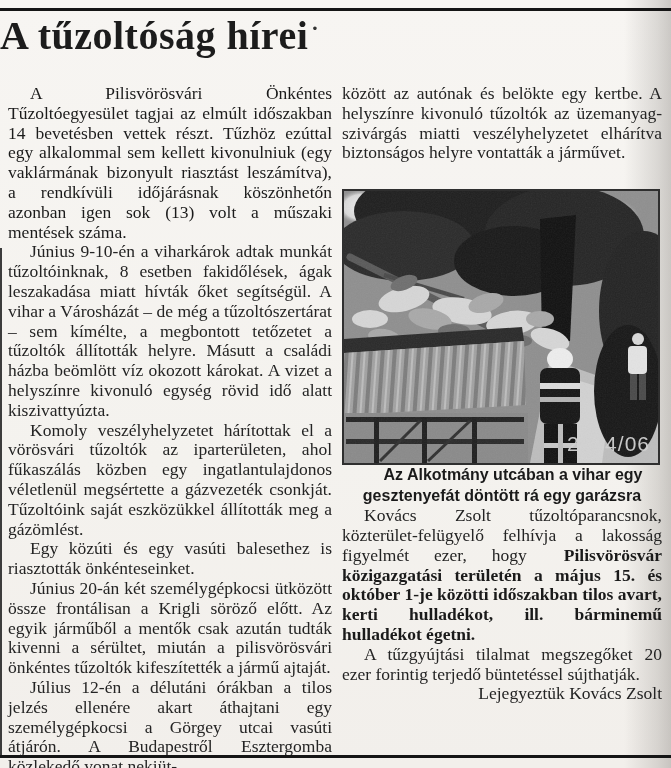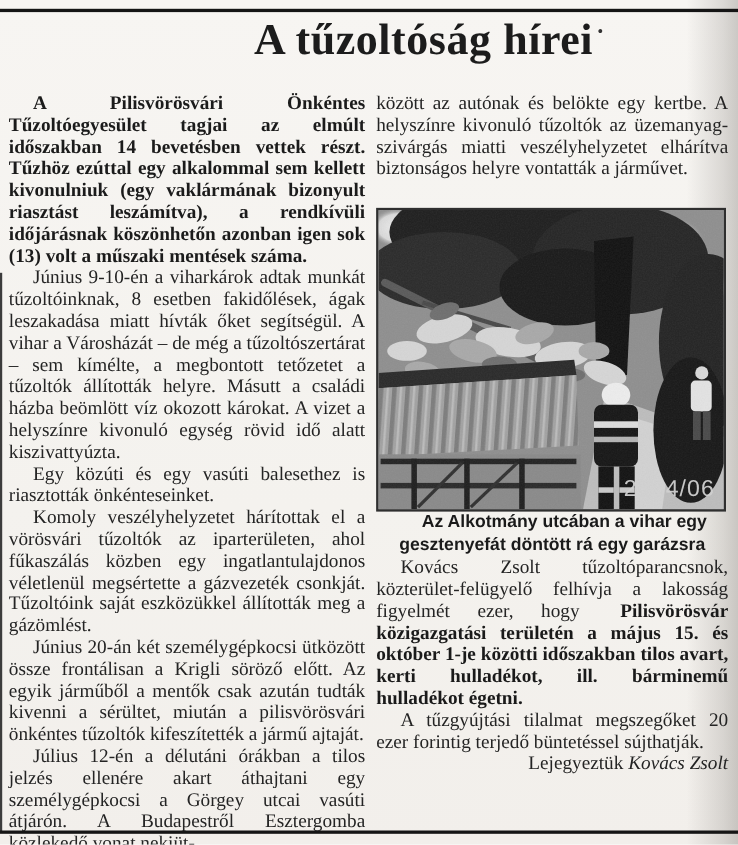--- a/index.html
+++ b/index.html
@@ -8,61 +8,61 @@
     background:
       linear-gradient(to right, rgba(0,0,0,0) 93%, rgba(90,85,80,0.18) 98%, rgba(90,85,80,0.28)),
       linear-gradient(to bottom, #f7f5f2 0%, #f4f2ee 60%, #f2efeb 100%);
     font-family:"Liberation Serif", serif; color:#242424;
   }
   .rule{position:absolute; left:0; width:671px; height:3px; background:#151515;}
   .rule.top{top:8px;}
   .rule.bottom{top:755px;}
   .left-edge-rule{position:absolute; left:0; top:248px; width:2px; height:509px; background:#3c3c3c;}
   .headline{
-    position:absolute; top:12px; left:0; width:550px; text-align:right;
+    position:absolute; top:12px; left:0; width:550px; text-align:left;
     font-size:40px; font-weight:bold; color:#1c1c1c; letter-spacing:0.5px;
   }
   .headline .mark{font-size:22px; vertical-align:super; margin-left:3px; color:#333;}
   .col{position:absolute; top:84px; font-size:17.5px; line-height:19.8px; text-align:justify;}
   .col.left{left:8px; width:324px;}
   .col.right{left:342px; width:320px;}
   .col p{margin:0; text-indent:22px;}
   .col p.noindent{text-indent:0;}
-  .lead{font-weight:bold; color:#1b1b1b;}
+  .lead{font-weight:normal; color:#1b1b1b;}
   .photo-frame{
     margin-top:26px; width:314px; height:272px; border:2px solid #2f2f2f;
     background:#9c9c9c; overflow:hidden;
   }
   .photo-frame svg{display:block;}
   .caption{
     margin-top:20px; font-family:"Liberation Sans", sans-serif; font-weight:bold;
     font-size:16px; line-height:20.5px; text-align:center; text-indent:0; color:#1a1a1a;
   }
   .notice{margin-top:20px;}
   .notice .bold-seg{font-weight:bold; color:#1a1a1a;margin-left:12px;}
   .signature{margin-top:6px; text-align:right; text-indent:0;}
-  .signature .name{font-style:italic;}
+  .signature .name{}
 </style>
 </head>
 <body>
 
 <div class="page">
 
   <div class="rule top"></div>
   <div class="left-edge-rule"></div>
 
   <div class="headline">
     <span>A tűzoltóság hírei</span><span class="mark">·</span>
   </div>
 
   <div class="col left">
     <p class="lead noindent" style="text-indent:22px;">A Pilisvörösvári Önkéntes Tűzoltóegyesület tagjai az elmúlt időszakban 14 bevetésben vettek részt. Tűzhöz ezúttal egy alkalommal sem kellett kivonulniuk (egy vaklármának bizonyult riasztást leszámítva), a rendkívüli időjárásnak köszönhetőn azonban igen sok (13) volt a műszaki mentések száma.</p>
     <p>Június 9-10-én a viharkárok adtak munkát tűzoltóinknak, 8 esetben fakidőlések, ágak leszakadása miatt hívták őket segítségül. A vihar a Városházát – de még a tűzoltószertárat – sem kímélte, a megbontott tetőzetet a tűzoltók állították helyre. Másutt a családi házba beömlött víz okozott károkat. A vizet a helyszínre kivonuló egység rövid idő alatt kiszivattyúzta.</p>
+    <p>Komoly veszélyhelyzetet hárítottak el a vörösvári tűzoltók az iparterületen, ahol fűkaszálás közben egy ingatlantulajdonos véletlenül megsértette a gázvezeték csonkját. Tűzoltóink saját eszközükkel állították meg a gázömlést.</p>
     <p>Egy közúti és egy vasúti balesethez is riasztották önkénteseinket.</p>
-    <p>Komoly veszélyhelyzetet hárítottak el a vörösvári tűzoltók az iparterületen, ahol fűkaszálás közben egy ingatlantulajdonos véletlenül megsértette a gázvezeték csonkját. Tűzoltóink saját eszközükkel állították meg a gázömlést.</p>
     <p>Június 20-án két személygépkocsi ütközött össze frontálisan a Krigli söröző előtt. Az egyik járműből a mentők csak azután tudták kivenni a sérültet, miután a pilisvörösvári önkéntes tűzoltók kifeszítették a jármű ajtaját.</p>
     <p>Július 12-én a délutáni órákban a tilos jelzés ellenére akart áthajtani egy személygépkocsi a Görgey utcai vasúti átjárón. A Budapestről Esztergomba közlekedő vonat nekiüt-</p>
   </div>
 
   <div class="col right">
     <p class="noindent">között az autónak és belökte egy kertbe. A helyszínre kivonuló tűzoltók az üzemanyag-szivárgás miatti veszélyhelyzetet elhárítva biztonságos helyre vontatták a járművet.</p>
 
     <div class="photo-frame">
       <svg width="314" height="272" viewBox="0 0 314 272">
         <defs>

